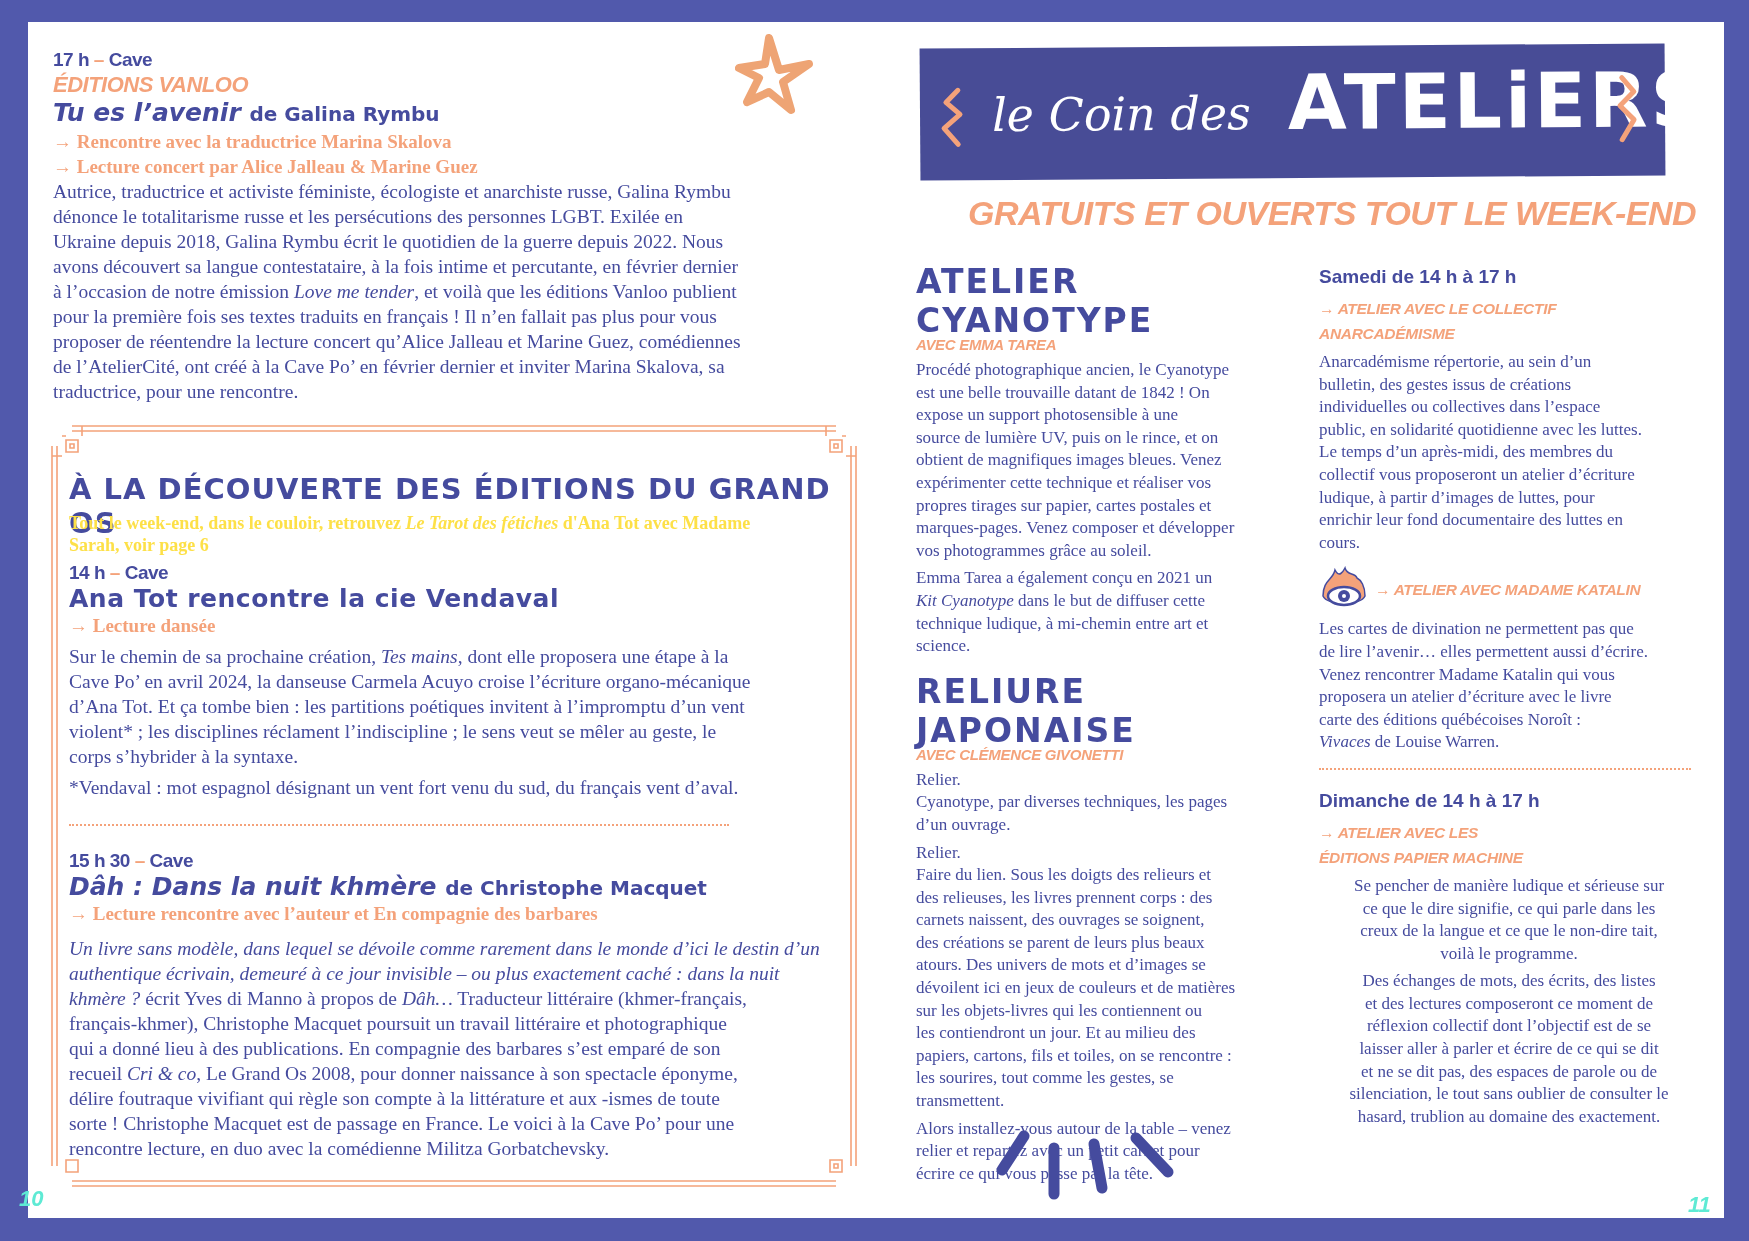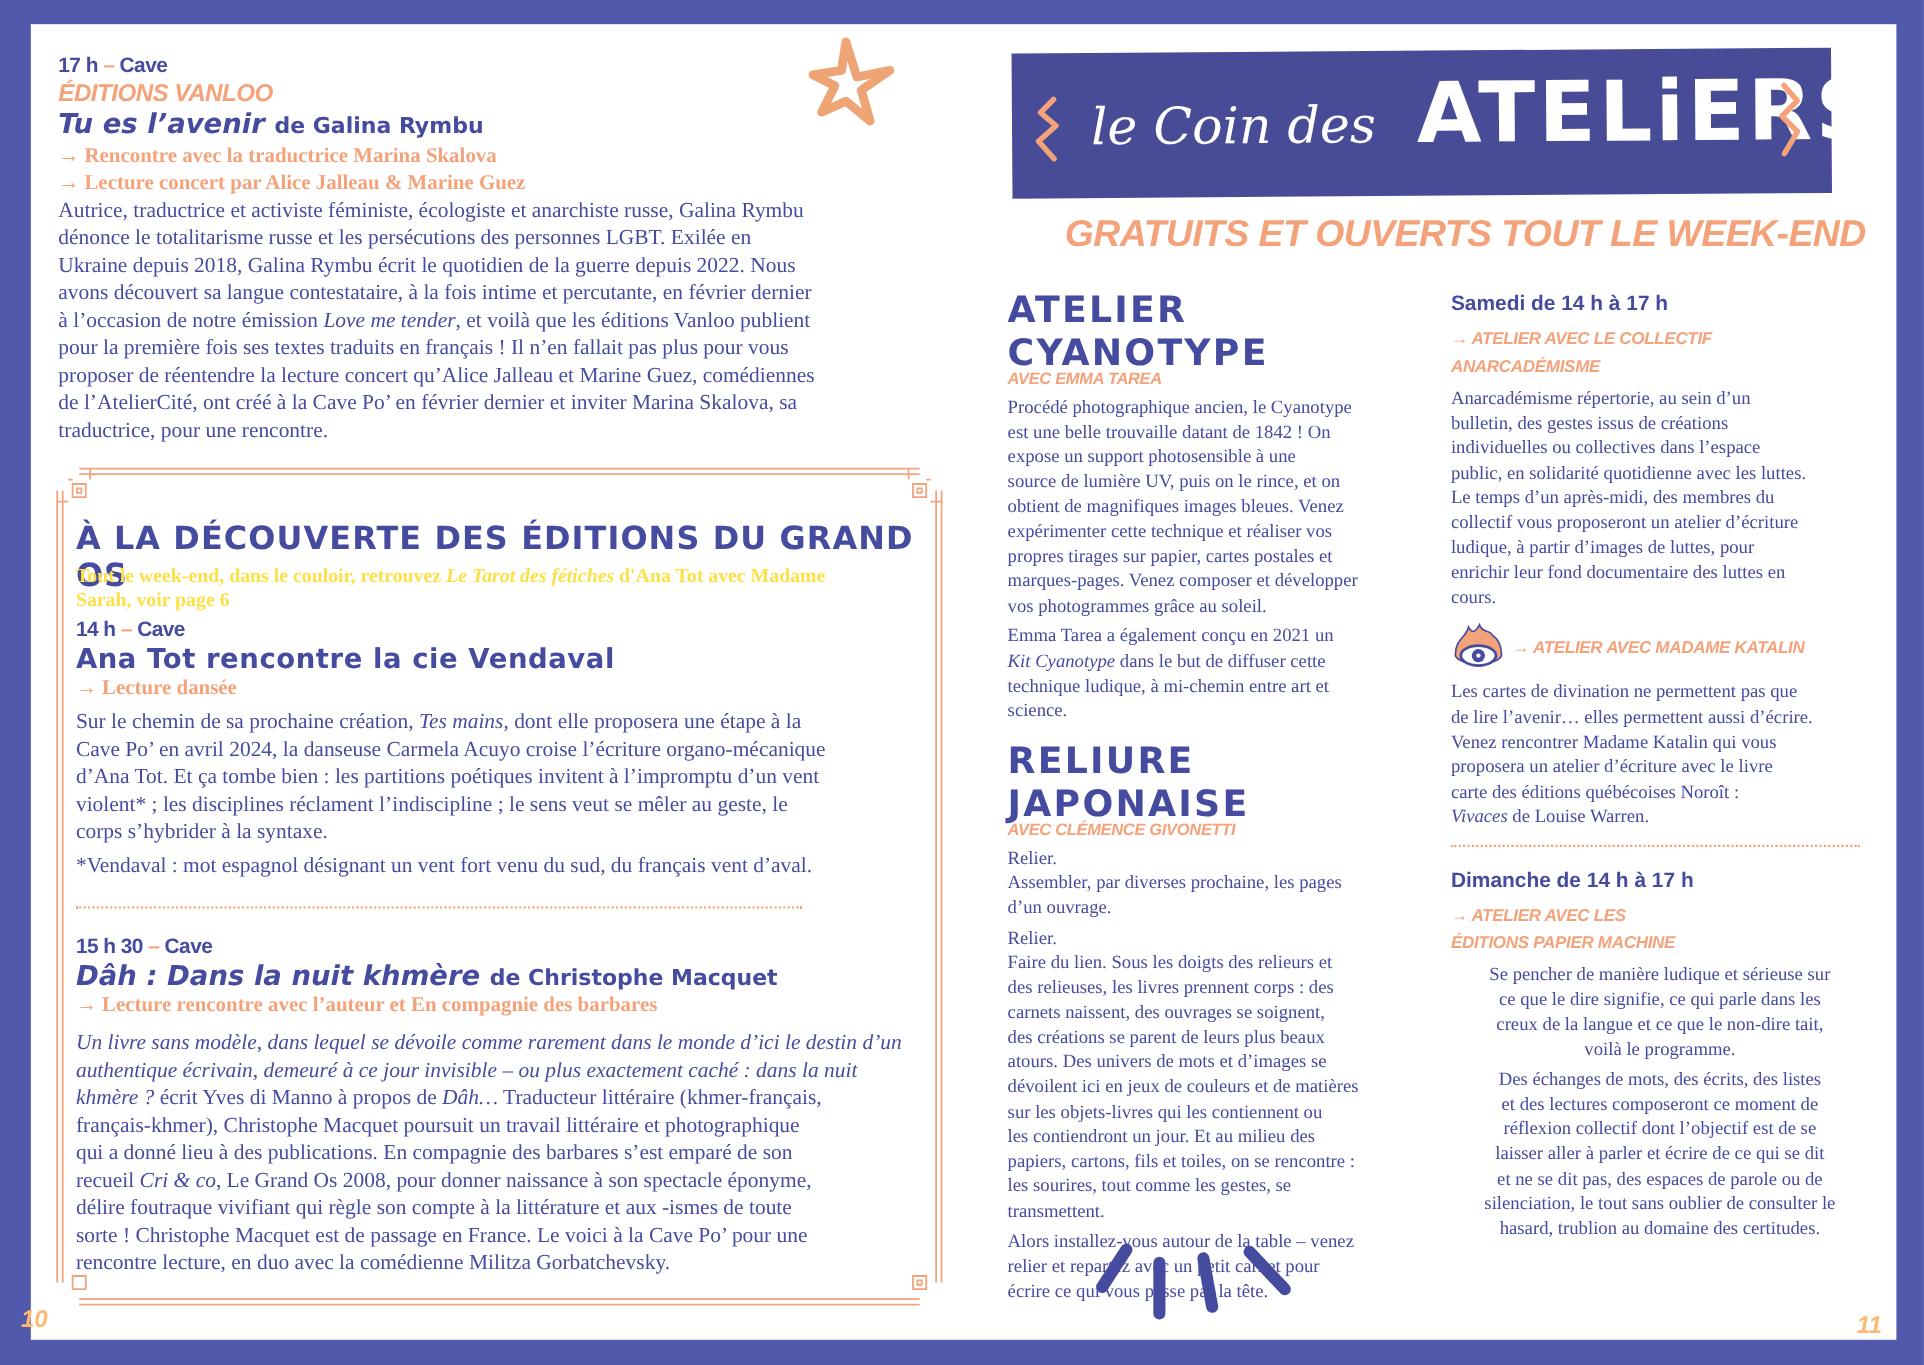--- a/index.html
+++ b/index.html
@@ -26,21 +26,21 @@
   .col-sub { font-family: "Liberation Sans", sans-serif; font-weight: bold; font-style: italic; font-size: 15px; color: #f4a27a; letter-spacing: -0.3px; }
   .day { font-family: "Liberation Sans", sans-serif; font-weight: bold; font-size: 19px; color: #454b9e; }
   .atelier-link { font-family: "Liberation Sans", sans-serif; font-weight: bold; font-style: italic; font-size: 15.5px; line-height: 25px; color: #f4a27a; letter-spacing: -0.3px; }
   .dots { border-bottom: 2px dotted #f4a27a; height: 2px; }
 
   .banner { position: absolute; left: 920px; top: 46px; width: 745px; height: 132px; background: #484c96; transform: rotate(-0.4deg); }
   .banner-script { position: absolute; left: 72px; top: 40px; font-family: "DejaVu Serif", serif; font-style: italic; font-size: 46px; color: #fff; }
   .banner-big { position: absolute; left: 368px; top: 12px; font-family: "DejaVu Sans", sans-serif; font-weight: bold; font-size: 76px; color: #fff; letter-spacing: 3px; }
   .subhead { position: absolute; left: 968px; top: 194px; font-family: "Liberation Sans", sans-serif; font-weight: bold; font-style: italic; font-size: 34px; color: #f4a27a; letter-spacing: -0.5px; }
 
-  .pagenum { position: absolute; font-family: "Liberation Sans", sans-serif; font-weight: bold; font-style: italic; font-size: 22px; color: #fdba74; }
+  .pagenum { position: absolute; font-family: "Liberation Sans", sans-serif; font-weight: bold; font-style: italic; font-size: 22px; color: #5eead4; }
 </style>
 </head>
 <body>
 
 <div class="paper"></div>
 
 <div class="abs" style="left:53px; top:49px; width:800px;">
   <div class="time">
     <span>17 h</span>
     <span class="dash">–</span>
@@ -169,21 +169,21 @@
       <span>technique ludique, à mi-chemin entre art et</span><br>
       <span>science.</span>
     </p>
   </div>
 
   <div class="col-title" style="margin-top:14px;">RELIURE JAPONAISE</div>
   <div class="col-sub" style="margin-top:-4px; margin-bottom:6px;">AVEC CLÉMENCE GIVONETTI</div>
   <div class="body-r">
     <p>
       <span>Relier.</span><br>
-      <span>Assembler, par diverses prochaine, les pages</span><br>
+      <span>Cyanotype, par diverses techniques, les pages</span><br>
       <span>d’un ouvrage.</span>
     </p>
     <p>
       <span>Relier.</span><br>
       <span>Faire du lien. Sous les doigts des relieurs et</span><br>
       <span>des relieuses, les livres prennent corps : des</span><br>
       <span>carnets naissent, des ouvrages se soignent,</span><br>
       <span>des créations se parent de leurs plus beaux</span><br>
       <span>atours. Des univers de mots et d’images se</span><br>
       <span>dévoilent ici en jeux de couleurs et de matières</span><br>
@@ -262,18 +262,18 @@
       <span>creux de la langue et ce que le non-dire tait,</span><br>
       <span>voilà le programme.</span>
     </p>
     <p>
       <span>Des échanges de mots, des écrits, des listes</span><br>
       <span>et des lectures composeront ce moment de</span><br>
       <span>réflexion collectif dont l’objectif est de se</span><br>
       <span>laisser aller à parler et écrire de ce qui se dit</span><br>
       <span>et ne se dit pas, des espaces de parole ou de</span><br>
       <span>silenciation, le tout sans oublier de consulter le</span><br>
-      <span>hasard, trublion au domaine des certitudes.</span>
+      <span>hasard, trublion au domaine des exactement.</span>
     </p>
   </div>
 </div>
 
 <div class="pagenum" style="left:1688px; top:1192px;">11</div>
 
 </body></html>

